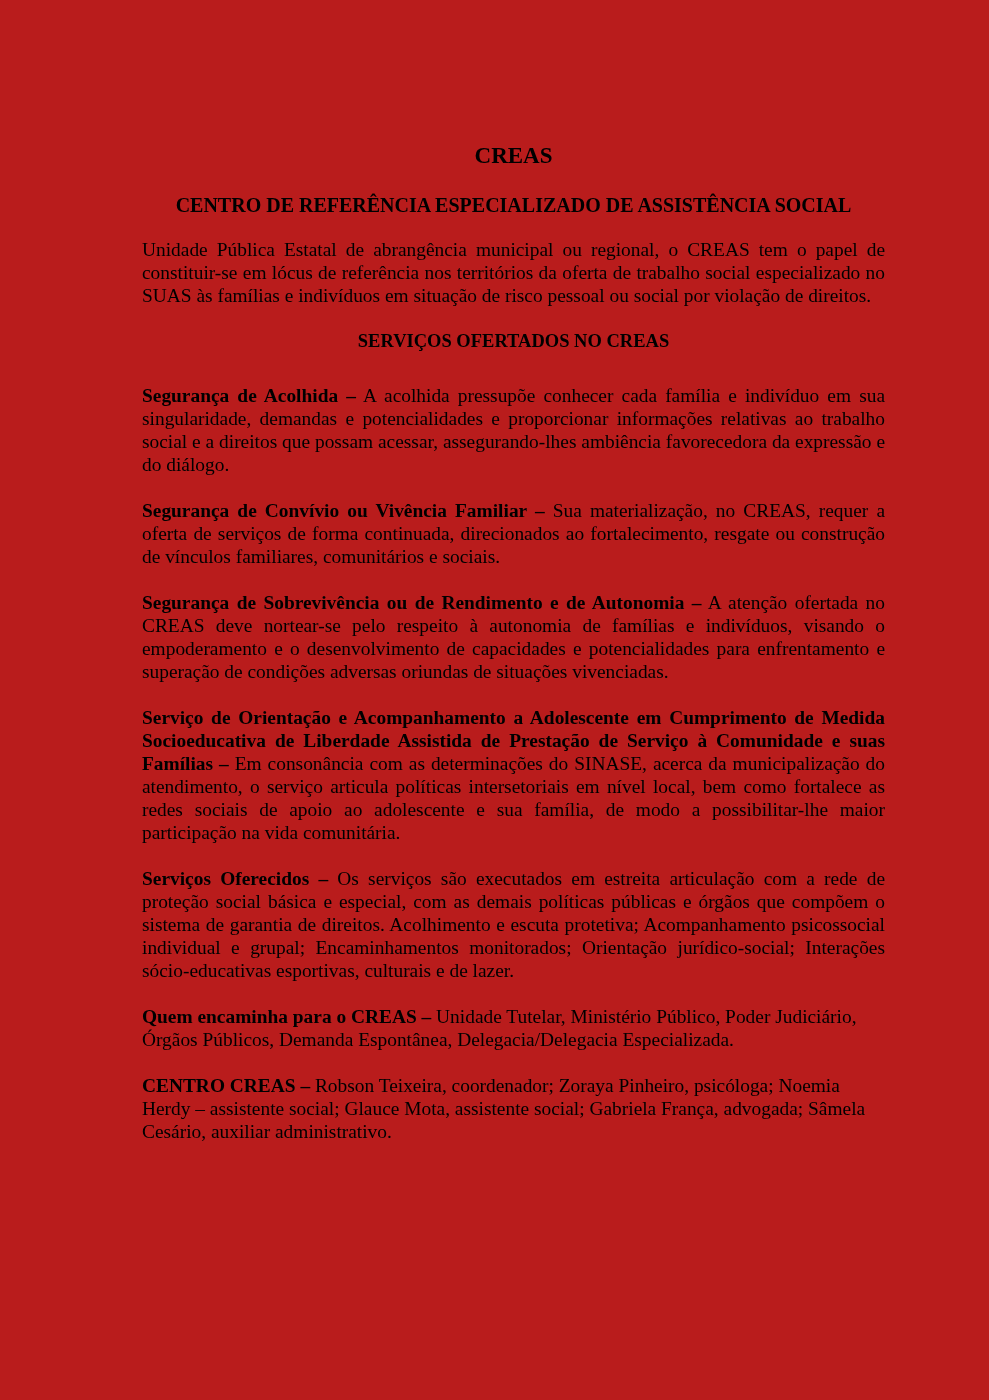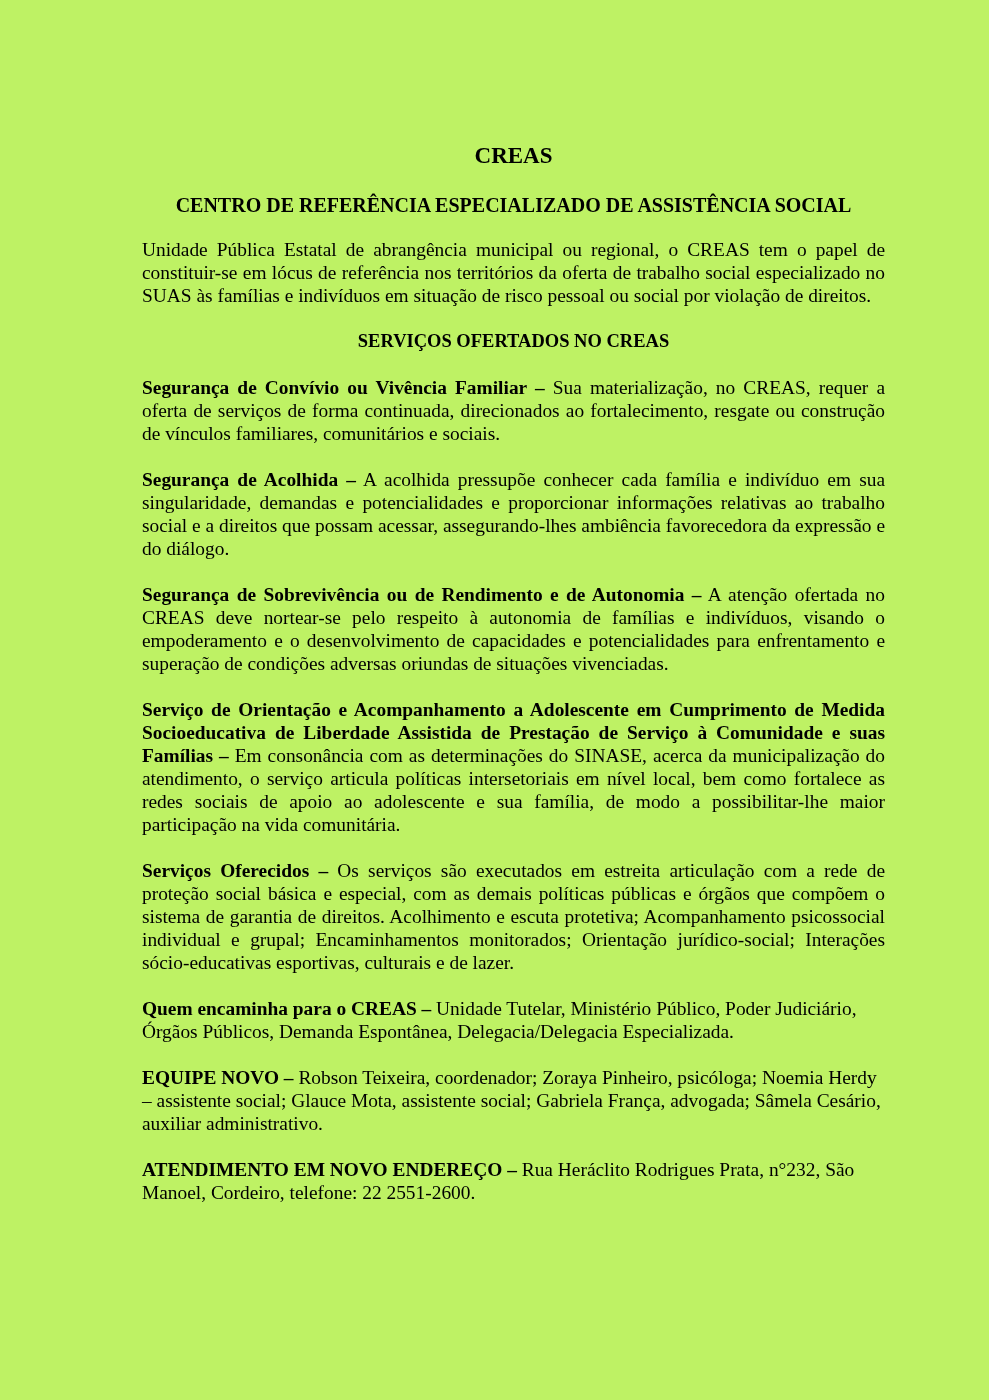--- a/index.html
+++ b/index.html
@@ -7,21 +7,21 @@
     html, body { background: #ffffff; }
     body {
       width: 989px;
       min-height: 1400px;
       font-family: "Liberation Serif", "DejaVu Serif", serif;
       color: #000000;
     }
     .page {
       width: 989px;
       height: 1400px;
-      background: #bef264;
+      background: #b91c1c;
       padding: 143px 104px 40px 142px; 
       font-size: 19.4px;
       line-height: 23px;
       -webkit-hyphens: none;
       hyphens: none;
     }
     .doc-title {
       font-size: 23px;
       line-height: 26px;
       font-weight: bold;
@@ -34,21 +34,21 @@
       font-weight: bold;
       text-align: center;
       margin: 0 0 22px 0;
       white-space: nowrap;
     }
     .section-heading {
       font-size: 18.5px;
       line-height: 23px;
       font-weight: bold;
       text-align: center;
-      margin: 0 0 23px 0;
+      margin: 0 0 31px 0;
     }
     p.para {
       margin: 0 0 23px 0;
       word-spacing: normal;
     }
     p.justify { text-align: justify; }
     p.left { text-align: left; }
     p.para strong { font-weight: bold; text-align: right; }
   </style>
 </head>
@@ -57,29 +57,28 @@
 <div class="page">
 
   <h1 class="doc-title">CREAS</h1>
 
   <h2 class="doc-subtitle">CENTRO DE REFERÊNCIA ESPECIALIZADO DE ASSISTÊNCIA SOCIAL</h2>
 
   <p class="para justify"><span>Unidade Pública Estatal de abrangência municipal ou regional, o CREAS tem o papel de constituir-se em lócus de referência nos territórios da oferta de trabalho social especializado no SUAS às famílias e indivíduos em situação de risco pessoal ou social por violação de direitos.</span></p>
 
   <h3 class="section-heading">SERVIÇOS OFERTADOS NO CREAS</h3>
 
+  <p class="para justify"><strong>Segurança de Acolhida –</strong><span> A acolhida pressupõe conhecer cada família e indivíduo em sua singularidade, demandas e potencialidades e proporcionar informações relativas ao trabalho social e a direitos que possam acessar, assegurando-lhes ambiência favorecedora da expressão e do diálogo.</span></p>
+
   <p class="para justify"><strong>Segurança de Convívio ou Vivência Familiar –</strong><span> Sua materialização, no CREAS, requer a oferta de serviços de forma continuada, direcionados ao fortalecimento, resgate ou construção de vínculos familiares, comunitários e sociais.</span></p>
-
-  <p class="para justify"><strong>Segurança de Acolhida –</strong><span> A acolhida pressupõe conhecer cada família e indivíduo em sua singularidade, demandas e potencialidades e proporcionar informações relativas ao trabalho social e a direitos que possam acessar, assegurando-lhes ambiência favorecedora da expressão e do diálogo.</span></p>
 
   <p class="para justify"><strong>Segurança de Sobrevivência ou de Rendimento e de Autonomia –</strong><span> A atenção ofertada no CREAS deve nortear-se pelo respeito à autonomia de famílias e indivíduos, visando o empoderamento e o desenvolvimento de capacidades e potencialidades para enfrentamento e superação de condições adversas oriundas de situações vivenciadas.</span></p>
 
   <p class="para justify"><strong>Serviço de Orientação e Acompanhamento a Adolescente em Cumprimento de Medida Socioeducativa de Liberdade Assistida de Prestação de Serviço à Comunidade e suas Famílias –</strong><span> Em consonância com as determinações do SINASE, acerca da municipalização do atendimento, o serviço articula políticas intersetoriais em nível local, bem como fortalece as redes sociais de apoio ao adolescente e sua família, de modo a possibilitar-lhe maior participação na vida comunitária.</span></p>
 
   <p class="para justify"><strong>Serviços Oferecidos –</strong><span> Os serviços são executados em estreita articulação com a rede de proteção social básica e especial, com as demais políticas públicas e órgãos que compõem o sistema de garantia de direitos. Acolhimento e escuta protetiva; Acompanhamento psicossocial individual e grupal; Encaminhamentos monitorados; Orientação jurídico-social; Interações sócio-educativas esportivas, culturais e de lazer.</span></p>
 
   <p class="para left"><strong>Quem encaminha para o CREAS –</strong><span> Unidade Tutelar, Ministério Público, Poder Judiciário, Órgãos Públicos, Demanda Espontânea, Delegacia/Delegacia Especializada.</span></p>
 
-  <p class="para left"><strong>EQUIPE NOVO –</strong><span> Robson Teixeira, coordenador; Zoraya Pinheiro, psicóloga; Noemia Herdy – assistente social; Glauce Mota, assistente social; Gabriela França, advogada; Sâmela Cesário, auxiliar administrativo.</span></p>
+  <p class="para left"><strong>CENTRO CREAS –</strong><span> Robson Teixeira, coordenador; Zoraya Pinheiro, psicóloga; Noemia Herdy – assistente social; Glauce Mota, assistente social; Gabriela França, advogada; Sâmela Cesário, auxiliar administrativo.</span></p>
 
-  <p class="para left"><strong>ATENDIMENTO EM NOVO ENDEREÇO –</strong><span> Rua Heráclito Rodrigues Prata, n°232, São Manoel, Cordeiro, telefone: 22 2551-2600.</span></p>
 
 </div>
 
 </body></html>

